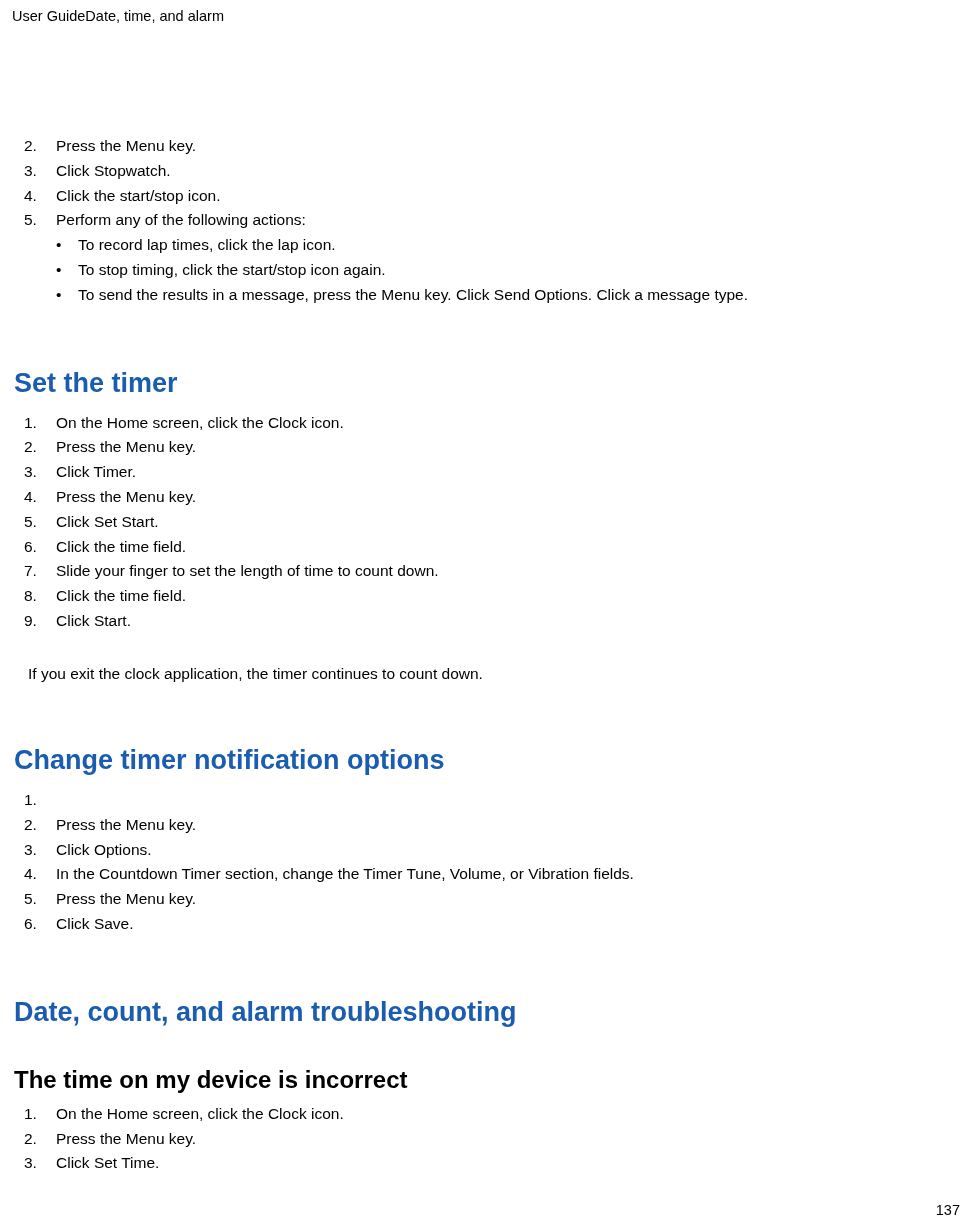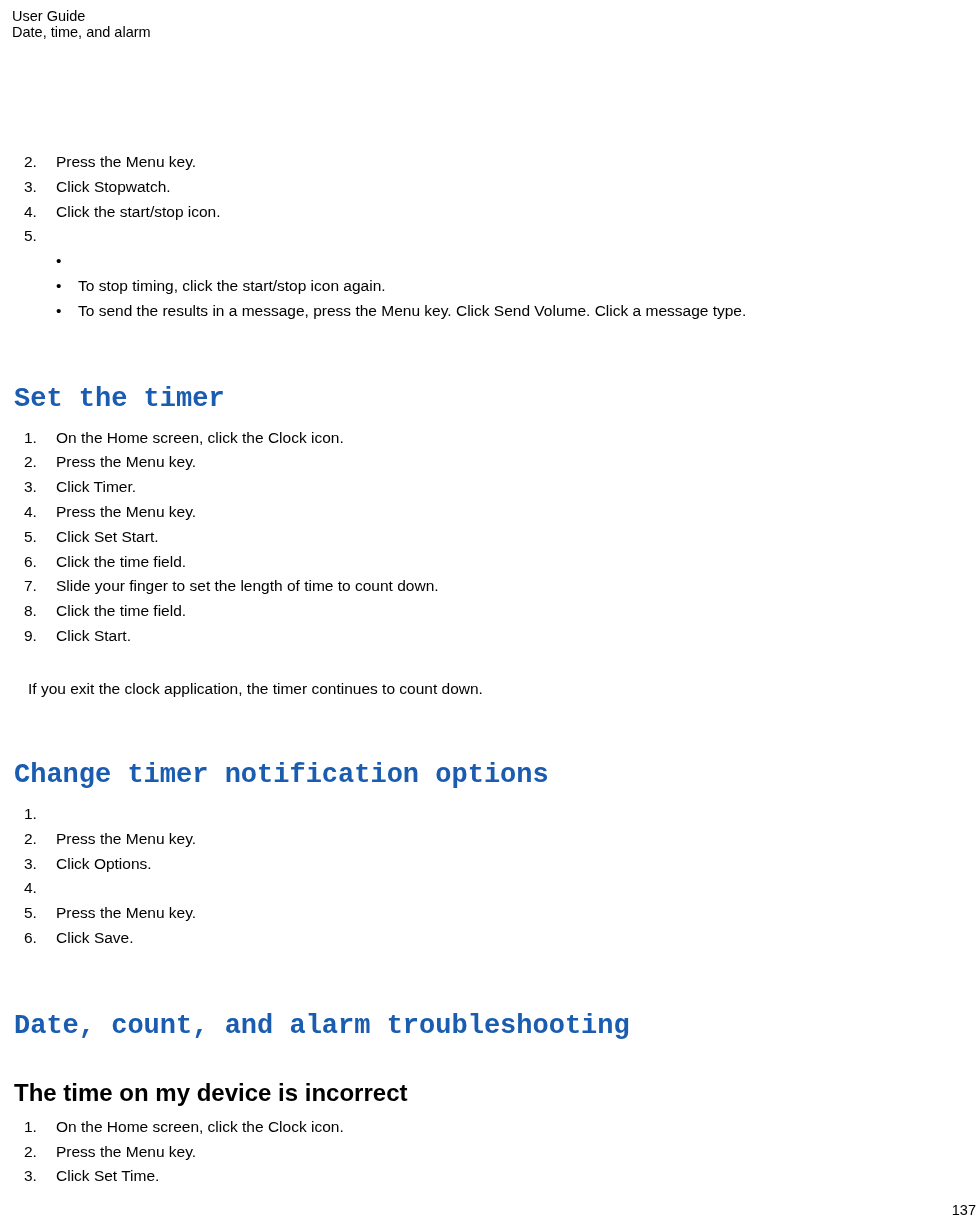--- a/index.html
+++ b/index.html
@@ -15,32 +15,30 @@
       padding: 0;
       position: relative;
       background: #fff;
     }
     .header {
       display: flex;
       justify-content: flex-start;
       padding: 8px 12px 0 12px;
       font-size: 14.5px;
       color: #000;
-      flex-direction: column;
     }
     .content {
       padding: 110px 12px 0 14px;
     }
     .heading-blue {
       color: #1a5cb0;
       font-size: 27px;
       font-weight: 600;
       margin-top: 60px;
       margin-bottom: 12px;
-      font-family: Liberation Mono, monospace;
     }
     .heading-black {
       color: #000;
       font-size: 24px;
       font-weight: 600;
       margin-top: 38px;
       margin-bottom: 8px;
     }
     .ol-list {
       list-style: none;
@@ -72,21 +70,21 @@
       padding-left: 14px;
       margin-top: 28px;
       line-height: 1.5;
     }
     b {
       font-weight: 400;
     }
     .page-number {
       position: absolute;
       bottom: 10px;
-      right: 0;
+      right: 16px;
       font-size: 14.5px;
     }
   </style>
 </head>
 <body>
 
 <div class="header">
   <span>User Guide</span>
   <span>Date, time, and alarm</span>
 </div>
@@ -101,33 +99,35 @@
     <li class="ol-item">
       <span class="ol-num">3.</span>
       <span><span>Click </span><b>Stopwatch</b><span>.</span></span>
     </li>
     <li class="ol-item">
       <span class="ol-num">4.</span>
       <span><span>Click the </span><b>start/stop</b><span> icon.</span></span>
     </li>
     <li class="ol-item">
       <span class="ol-num">5.</span>
+      <span><span>Perform any of the following actions:</span></span>
     </li>
   </ul>
   <ul class="ul-list">
     <li class="ul-item">
       <span class="bullet">•</span>
+      <span><span>To record lap times, click the </span><b>lap</b><span> icon.</span></span>
     </li>
     <li class="ul-item">
       <span class="bullet">•</span>
       <span><span>To stop timing, click the </span><b>start/stop</b><span> icon again.</span></span>
     </li>
     <li class="ul-item">
       <span class="bullet">•</span>
-      <span><span>To send the results in a message, press the </span><b>Menu</b><span> key. Click </span><b>Send Volume</b><span>. Click a message type.</span></span>
+      <span><span>To send the results in a message, press the </span><b>Menu</b><span> key. Click </span><b>Send Options</b><span>. Click a message type.</span></span>
     </li>
   </ul>
 
   <h2 class="heading-blue">Set the timer</h2>
   <ul class="ol-list">
     <li class="ol-item">
         <span class="ol-num">1.</span>
         <span><span>On the Home screen, click the </span><b>Clock</b><span> icon.</span></span>
       </li>
     <li class="ol-item">
@@ -173,20 +173,21 @@
     <li class="ol-item">
         <span class="ol-num">2.</span>
         <span><span>Press the </span><b>Menu</b><span> key.</span></span>
       </li>
     <li class="ol-item">
         <span class="ol-num">3.</span>
         <span><span>Click </span><b>Options</b><span>.</span></span>
       </li>
     <li class="ol-item">
         <span class="ol-num">4.</span>
+        <span><span>In the </span><b>Countdown Timer</b><span> section, change the </span><b>Timer Tune</b><span>, </span><b>Volume</b><span>, or </span><b>Vibration</b><span> fields.</span></span>
       </li>
     <li class="ol-item">
         <span class="ol-num">5.</span>
         <span><span>Press the </span><b>Menu</b><span> key.</span></span>
       </li>
     <li class="ol-item">
         <span class="ol-num">6.</span>
         <span><span>Click </span><b>Save</b><span>.</span></span>
       </li>
   </ul>

